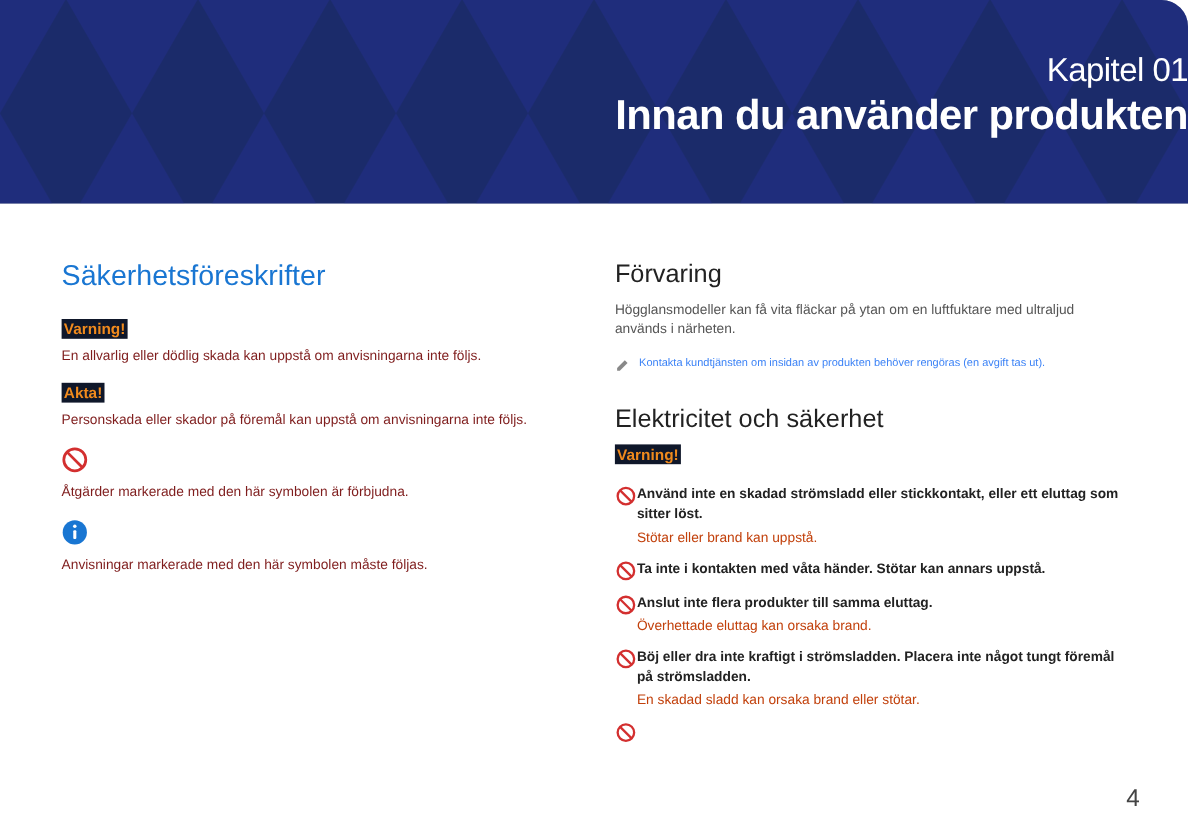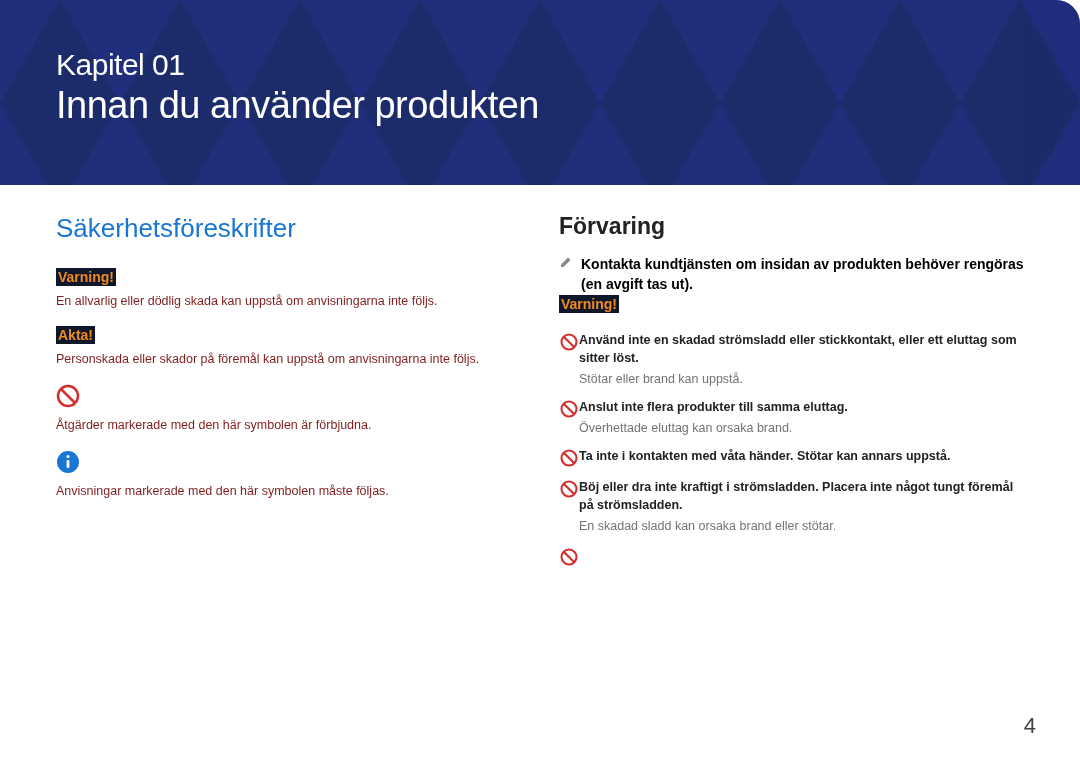--- a/index.html
+++ b/index.html
@@ -10,20 +10,21 @@
   font-family: Arial, Helvetica, sans-serif;
   color: #333;
   position: relative;
 }
 .banner {
   position: relative;
   height: 185px;
   background: #1c2c6b;
   overflow: hidden;
   border-top-right-radius: 24px;
+  text-align: right;
 }
 .hex-pattern {
   position: absolute;
   inset: 0;
   background:
     linear-gradient(60deg, #24308a 25%, transparent 25.5%, transparent 75%, #24308a 75.5%) 0 0 / 120px 208px,
     linear-gradient(-60deg, #24308a 25%, transparent 25.5%, transparent 75%, #24308a 75.5%) 0 0 / 120px 208px,
     #1c2c6b;
   opacity: 0.55;
 }
@@ -32,41 +33,41 @@
   padding: 48px 0 0 56px;
   color: #fff;
 }
 .chapter-label {
   font-size: 30px;
   font-weight: 400;
   letter-spacing: -0.5px;
 }
 .chapter-title {
   font-size: 38px;
-  font-weight: 400;
+  font-weight: 700;
   letter-spacing: -0.5px;
   margin-top: 2px;
 }
 .content {
   display: flex;
-  padding: 28px 56px 0 56px;
+  padding: 50px 56px 0 56px;
   gap: 48px;
 }
 .col-left { width: 455px; }
 .col-right { flex: 1; }
 .h2-blue {
   color: #1976d2;
   font-size: 26px;
   font-weight: 400;
   margin-bottom: 24px;
 }
 .h3-black {
   color: #222;
   font-size: 23px;
-  font-weight: 700;
+  font-weight: 400;
   margin-bottom: 10px;
 }
 .sub-h3 { margin-top: 28px; }
 .tag {
   display: inline-block;
   color: #f08a1d;
   font-size: 14px;
   font-weight: 600;
   background: #0f172a;
   padding: 1px 2px;
@@ -84,31 +85,31 @@
   margin-bottom: 16px;
 }
 .icon-block svg { display: block; margin-bottom: 8px; }
 .note-row {
   display: flex;
   align-items: flex-start;
   gap: 8px;
   margin-top: 14px;
 }
 .note-row svg { flex-shrink: 0; margin-top: 1px; }
-.note-text { font-size: 14px; color: #000000; line-height: 1.45; font-weight: bold; }
+.note-text { font-size: 10px; color: #3b82f6; line-height: 1.45; }
 .warn-list { margin-top: 12px; }
 .warn-item {
   display: flex;
   align-items: flex-start;
   margin-bottom: 10px;
 }
 .warn-item svg { flex-shrink: 0; margin-top: 1px; }
 .warn-text { font-size: 12.5px; line-height: 1.45; }
 .warn-text .bold { font-weight: 600; color: #222; }
-.warn-text .plain { color: #737373; display: block; margin-top: 3px; }
+.warn-text .plain { color: #c2410c; display: block; margin-top: 3px; }
 .page-num {
   position: absolute;
   right: 44px;
   bottom: 24px;
   font-size: 22px;
   color: #444;
 }
 </style>
 </head>
 <body>
@@ -145,27 +146,29 @@
         <circle cx="12" cy="12" r="11" fill="#1976d2"></circle>
         <rect x="10.6" y="10" width="2.8" height="8" fill="#fff" rx="1"></rect>
         <circle cx="12" cy="6.5" r="1.6" fill="#fff"></circle>
       </svg>
       <p class="body-text" style="margin-bottom:0">Anvisningar markerade med den här symbolen måste följas.</p>
     </div>
   </div>
 
   <div class="col-right">
     <h3 class="h3-black">Förvaring</h3>
+    <p class="body-text small">Högglansmodeller kan få vita fläckar på ytan om en luftfuktare med ultraljud används i närheten.</p>
     <div class="note-row">
       <svg width="14" height="14" viewBox="0 0 14 14">
         <path d="M2 12 L2 9.5 L9 2.5 L11.5 5 L4.5 12 Z" fill="#888"></path>
       </svg>
       <p class="note-text">Kontakta kundtjänsten om insidan av produkten behöver rengöras (en avgift tas ut).</p>
     </div>
 
+    <h3 class="h3-black sub-h3">Elektricitet och säkerhet</h3>
     <div class="tag">Varning!</div>
 
     <div class="warn-list">
 
       <div class="warn-item">
         <svg width="20" height="20" viewBox="0 0 24 24">
           <circle cx="12" cy="12" r="9" fill="none" stroke="#d32f2f" stroke-width="2.5"></circle>
           <line x1="6" y1="6" x2="18" y2="18" stroke="#d32f2f" stroke-width="2.5"></line>
         </svg>
         <div class="warn-text">
@@ -173,41 +176,41 @@
           <span class="plain">Stötar eller brand kan uppstå.</span>
         </div>
       </div>
 
       <div class="warn-item">
         <svg width="20" height="20" viewBox="0 0 24 24">
           <circle cx="12" cy="12" r="9" fill="none" stroke="#d32f2f" stroke-width="2.5"></circle>
           <line x1="6" y1="6" x2="18" y2="18" stroke="#d32f2f" stroke-width="2.5"></line>
         </svg>
         <div class="warn-text">
+          <span class="bold">Ta inte i kontakten med våta händer. Stötar kan annars uppstå.</span>
+        </div>
+      </div>
+
+      <div class="warn-item">
+        <svg width="20" height="20" viewBox="0 0 24 24">
+          <circle cx="12" cy="12" r="9" fill="none" stroke="#d32f2f" stroke-width="2.5"></circle>
+          <line x1="6" y1="6" x2="18" y2="18" stroke="#d32f2f" stroke-width="2.5"></line>
+        </svg>
+        <div class="warn-text">
           <span class="bold">Anslut inte flera produkter till samma eluttag.</span>
           <span class="plain">Överhettade eluttag kan orsaka brand.</span>
         </div>
       </div>
 
       <div class="warn-item">
         <svg width="20" height="20" viewBox="0 0 24 24">
           <circle cx="12" cy="12" r="9" fill="none" stroke="#d32f2f" stroke-width="2.5"></circle>
           <line x1="6" y1="6" x2="18" y2="18" stroke="#d32f2f" stroke-width="2.5"></line>
         </svg>
         <div class="warn-text">
-          <span class="bold">Ta inte i kontakten med våta händer. Stötar kan annars uppstå.</span>
-        </div>
-      </div>
-
-      <div class="warn-item">
-        <svg width="20" height="20" viewBox="0 0 24 24">
-          <circle cx="12" cy="12" r="9" fill="none" stroke="#d32f2f" stroke-width="2.5"></circle>
-          <line x1="6" y1="6" x2="18" y2="18" stroke="#d32f2f" stroke-width="2.5"></line>
-        </svg>
-        <div class="warn-text">
           <span class="bold">Böj eller dra inte kraftigt i strömsladden. Placera inte något tungt föremål på strömsladden.</span>
           <span class="plain">En skadad sladd kan orsaka brand eller stötar.</span>
         </div>
       </div>
 
       <div class="warn-item">
         <svg width="20" height="20" viewBox="0 0 24 24">
           <circle cx="12" cy="12" r="9" fill="none" stroke="#d32f2f" stroke-width="2.5"></circle>
           <line x1="6" y1="6" x2="18" y2="18" stroke="#d32f2f" stroke-width="2.5"></line>
         </svg>

